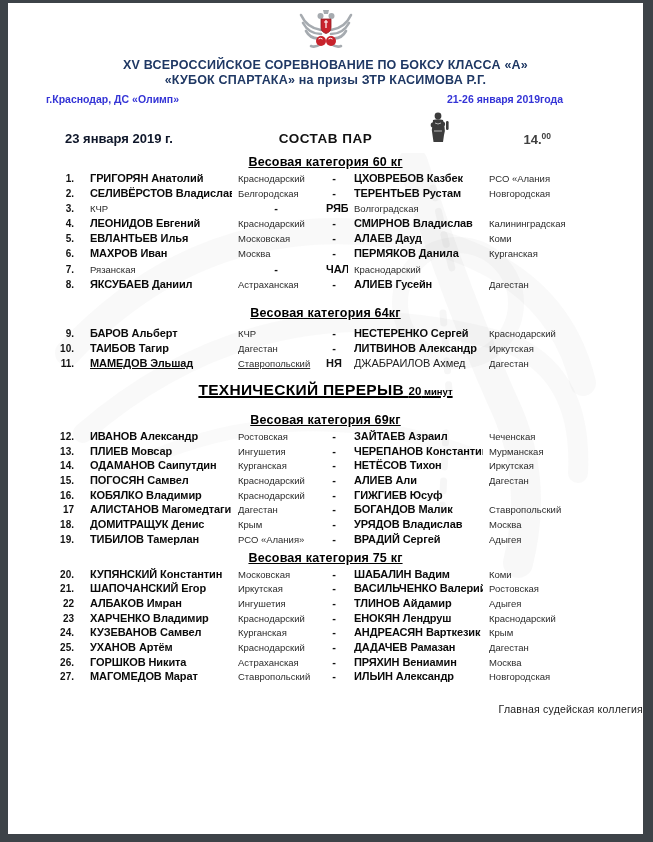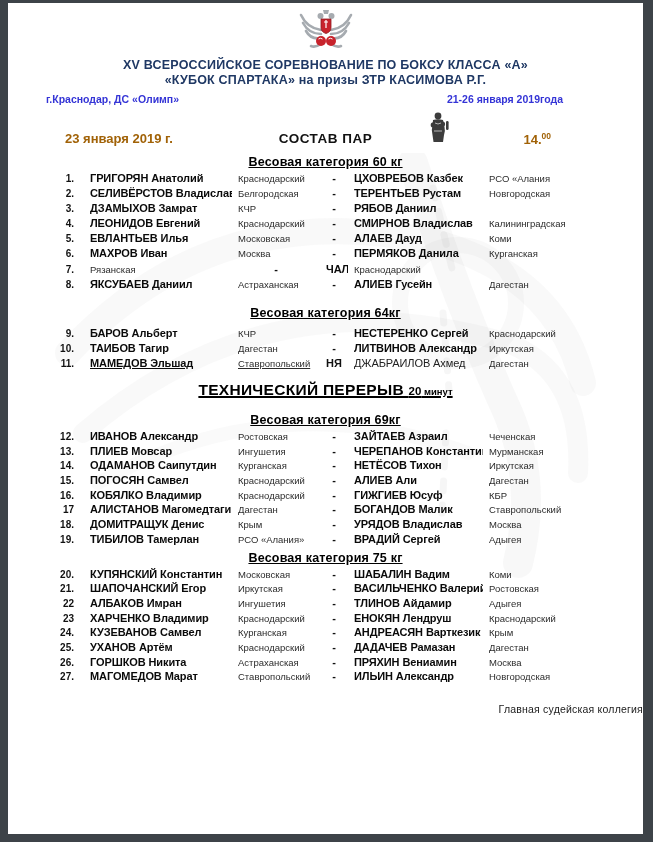--- a/index.html
+++ b/index.html
@@ -31,23 +31,23 @@
   }
   .title-line1 { margin-top:4px; }
 
   .meta-row {
     display:flex; justify-content:space-between;
     margin-top:5px; padding:0 80px 0 38px;
     font-size:10.5px; font-weight:bold; color:#3434d6; line-height:12px;
   }
 
   .subheader { position:relative; margin-top:26px; height:18px; }
-  .sub-date { position:absolute; left:57px; top:0; font-size:13px; font-weight:bold; color:#a16207; }
+  .sub-date { position:absolute; left:57px; top:0; font-size:13px; font-weight:bold; color:#0f172a; }
   .sub-title { position:absolute; left:0; right:0; text-align:center; font-size:13.5px; font-weight:bold; color:#111; letter-spacing:0.5px; }
-  .sub-time { position:absolute; right:92px; top:0; font-size:13px; font-weight:bold; color:#a16207; }
+  .sub-time { position:absolute; right:92px; top:0; font-size:13px; font-weight:bold; color:#404040; }
   .sub-time sup { font-size:8.5px; font-weight:bold; }
   .boxer-icon-wrap { position:absolute; left:417px; top:-20px; width:26px; height:34px; }
 
   .cat-heading {
     text-align:center; font-weight:bold; font-size:12.5px; color:#000;
     text-decoration:underline; line-height:16px; margin-top:13px;
     letter-spacing:0.2px;
   }
   .cat-heading.c1 { margin-top:5px; }
   .cat-heading.c3 { margin-top:10px; }
@@ -167,24 +167,24 @@
           <div class="row">
             <span class="cell num">2.</span>
             <span class="cell name">СЕЛИВЁРСТОВ  Владислав</span>
             <span class="cell region">Белгородская</span>
             <span class="cell sep">-</span>
             <span class="cell name">ТЕРЕНТЬЕВ Рустам</span>
             <span class="cell region">Новгородская</span>
           </div>
           <div class="row">
             <span class="cell num">3.</span>
-            <span class="cell name">ДЗАМЫХОВ  Замрат</span>
             <span class="cell region">КЧР</span>
             <span class="cell sep">-</span>
             <span class="cell name">РЯБОВ Даниил</span>
+            <span class="cell region">Волгоградская</span>
           </div>
           <div class="row">
             <span class="cell num">4.</span>
             <span class="cell name">ЛЕОНИДОВ  Евгений</span>
             <span class="cell region">Краснодарский</span>
             <span class="cell sep">-</span>
             <span class="cell name">СМИРНОВ Владислав</span>
             <span class="cell region">Калининградская</span>
           </div>
           <div class="row">
@@ -280,21 +280,20 @@
             <span class="cell sep">-</span>
             <span class="cell name">АЛИЕВ  Али</span>
             <span class="cell region">Дагестан</span>
           </div>
           <div class="row">
             <span class="cell num">16.</span>
             <span class="cell name">КОБЯЛКО  Владимир</span>
             <span class="cell region">Краснодарский</span>
             <span class="cell sep">-</span>
             <span class="cell name">ГИЖГИЕВ  Юсуф</span>
-            <span class="cell region">КБР</span>
           </div>
           <div class="row">
             <span class="cell num">17</span>
             <span class="cell name">АЛИСТАНОВ Магомедтагир</span>
             <span class="cell region">Дагестан</span>
             <span class="cell sep">-</span>
             <span class="cell name">БОГАНДОВ  Малик</span>
             <span class="cell region">Ставропольский</span>
           </div>
           <div class="row">

